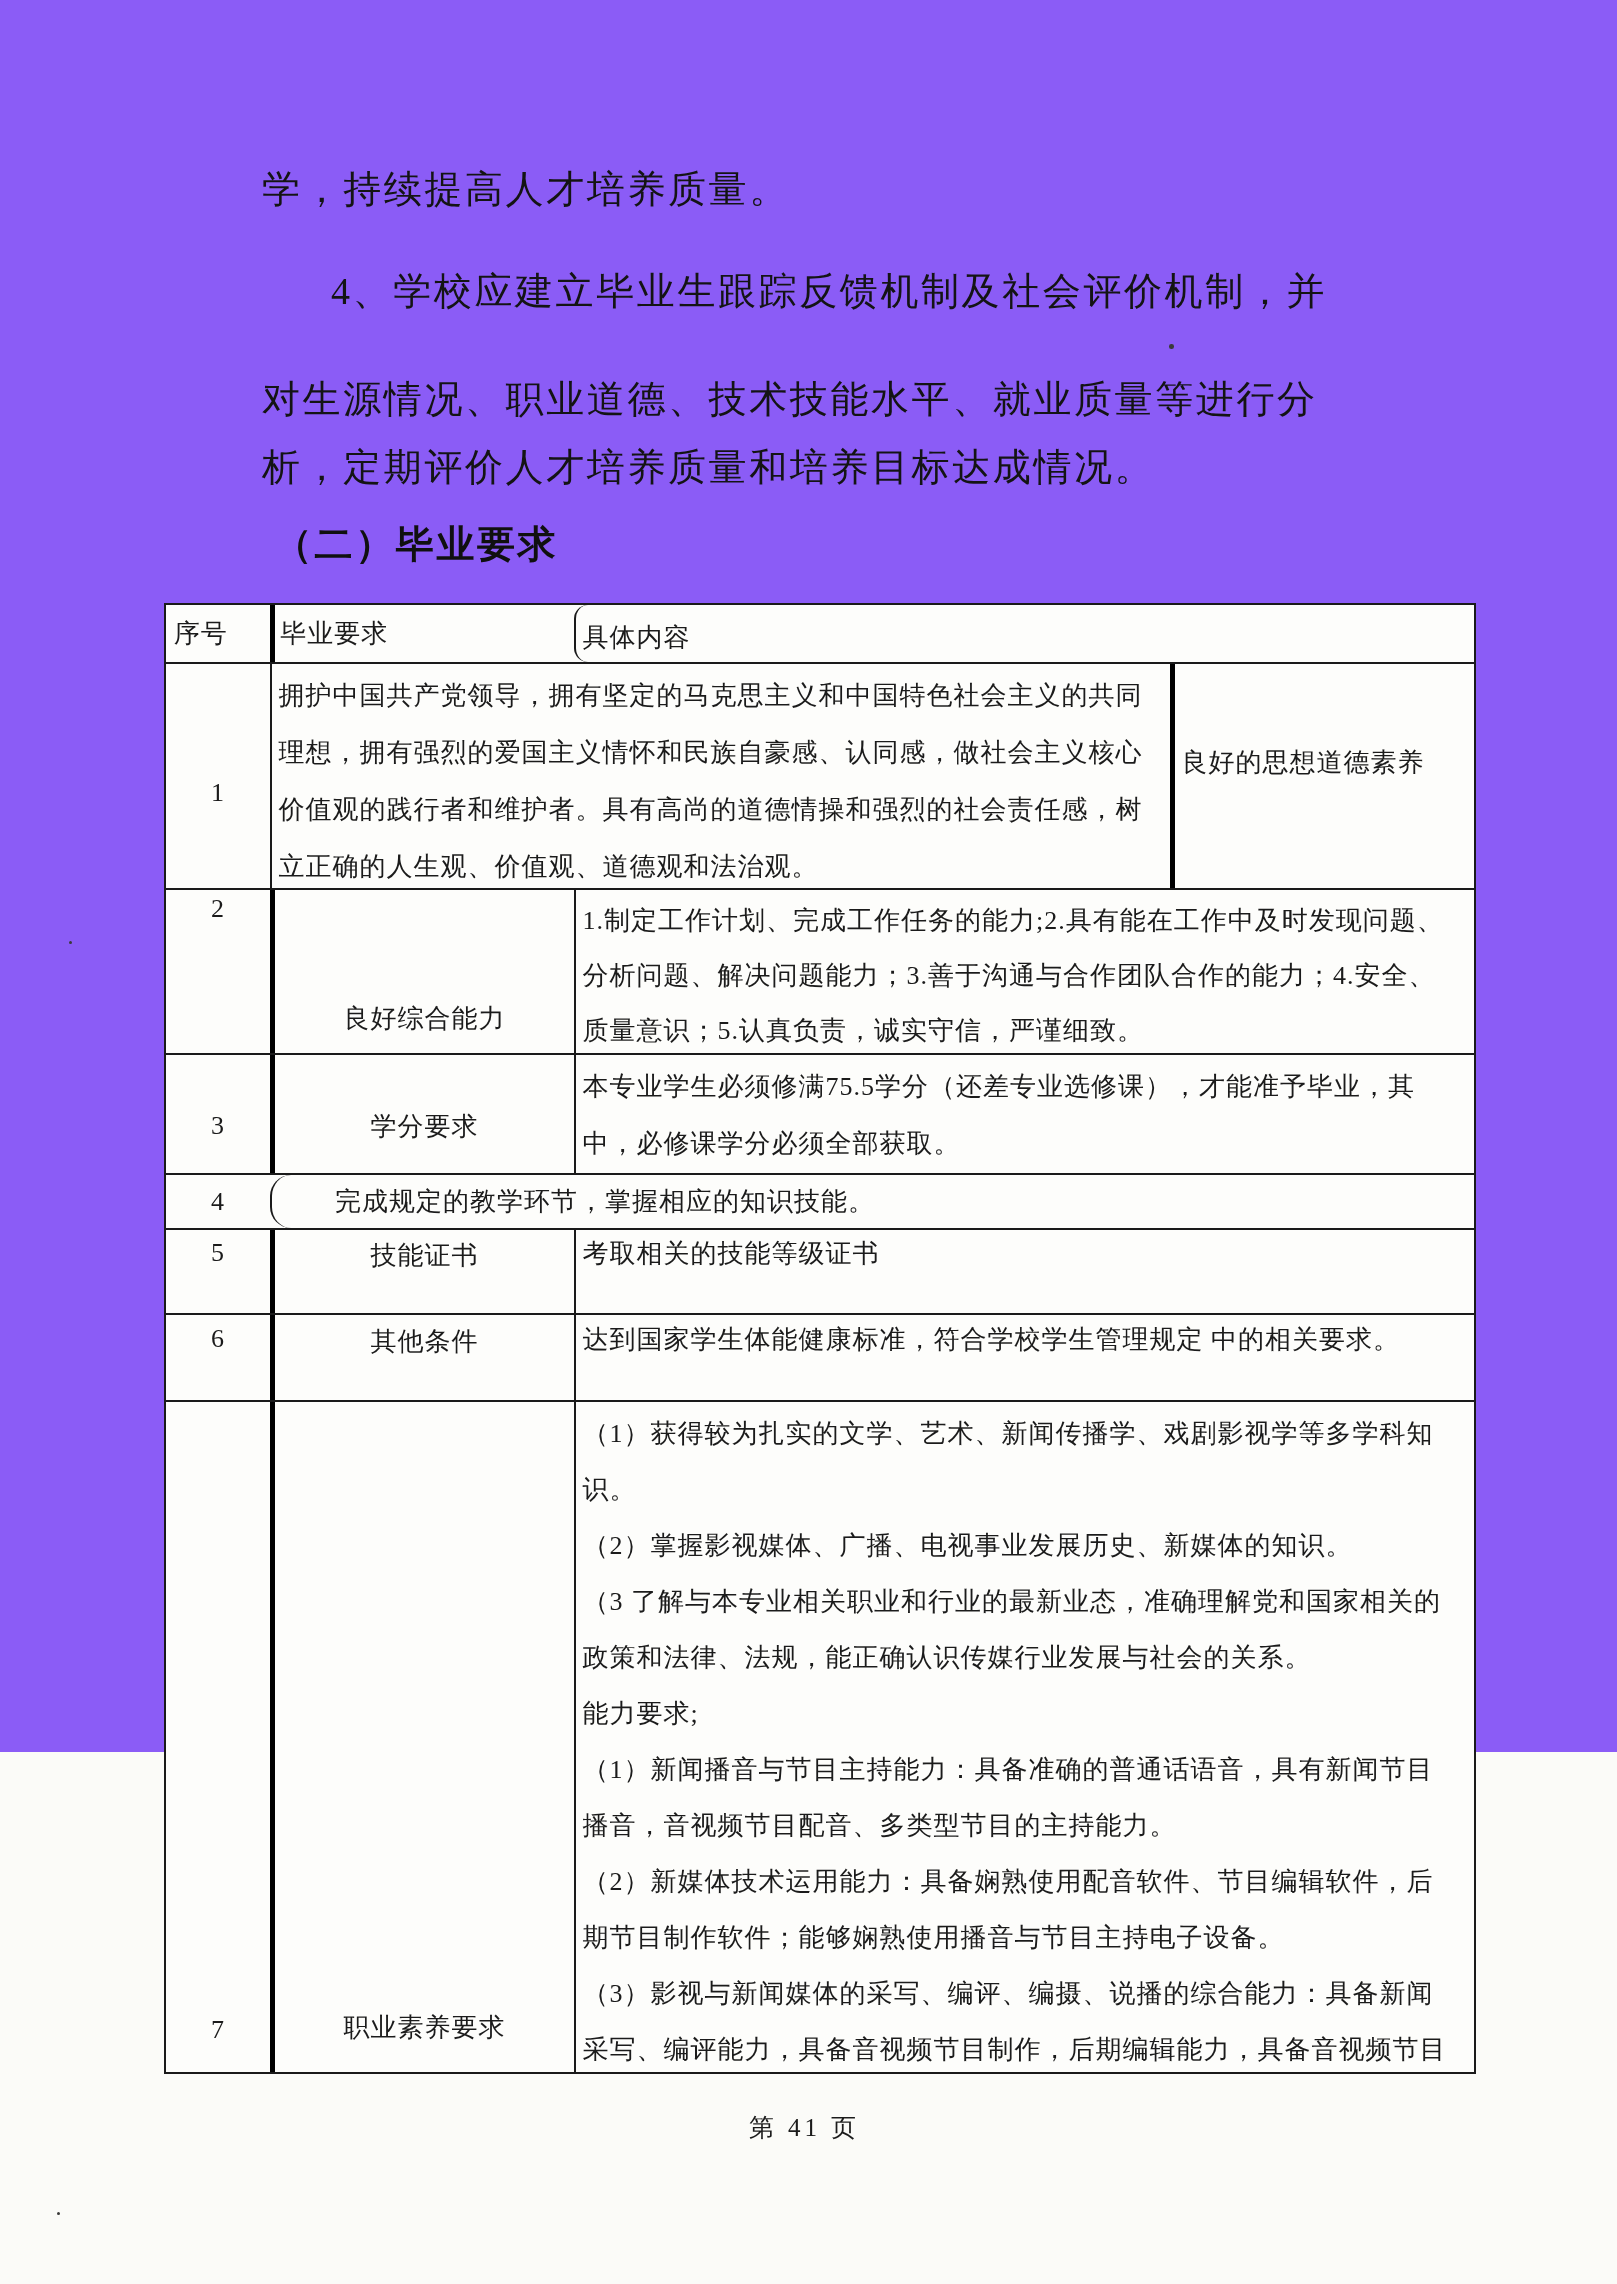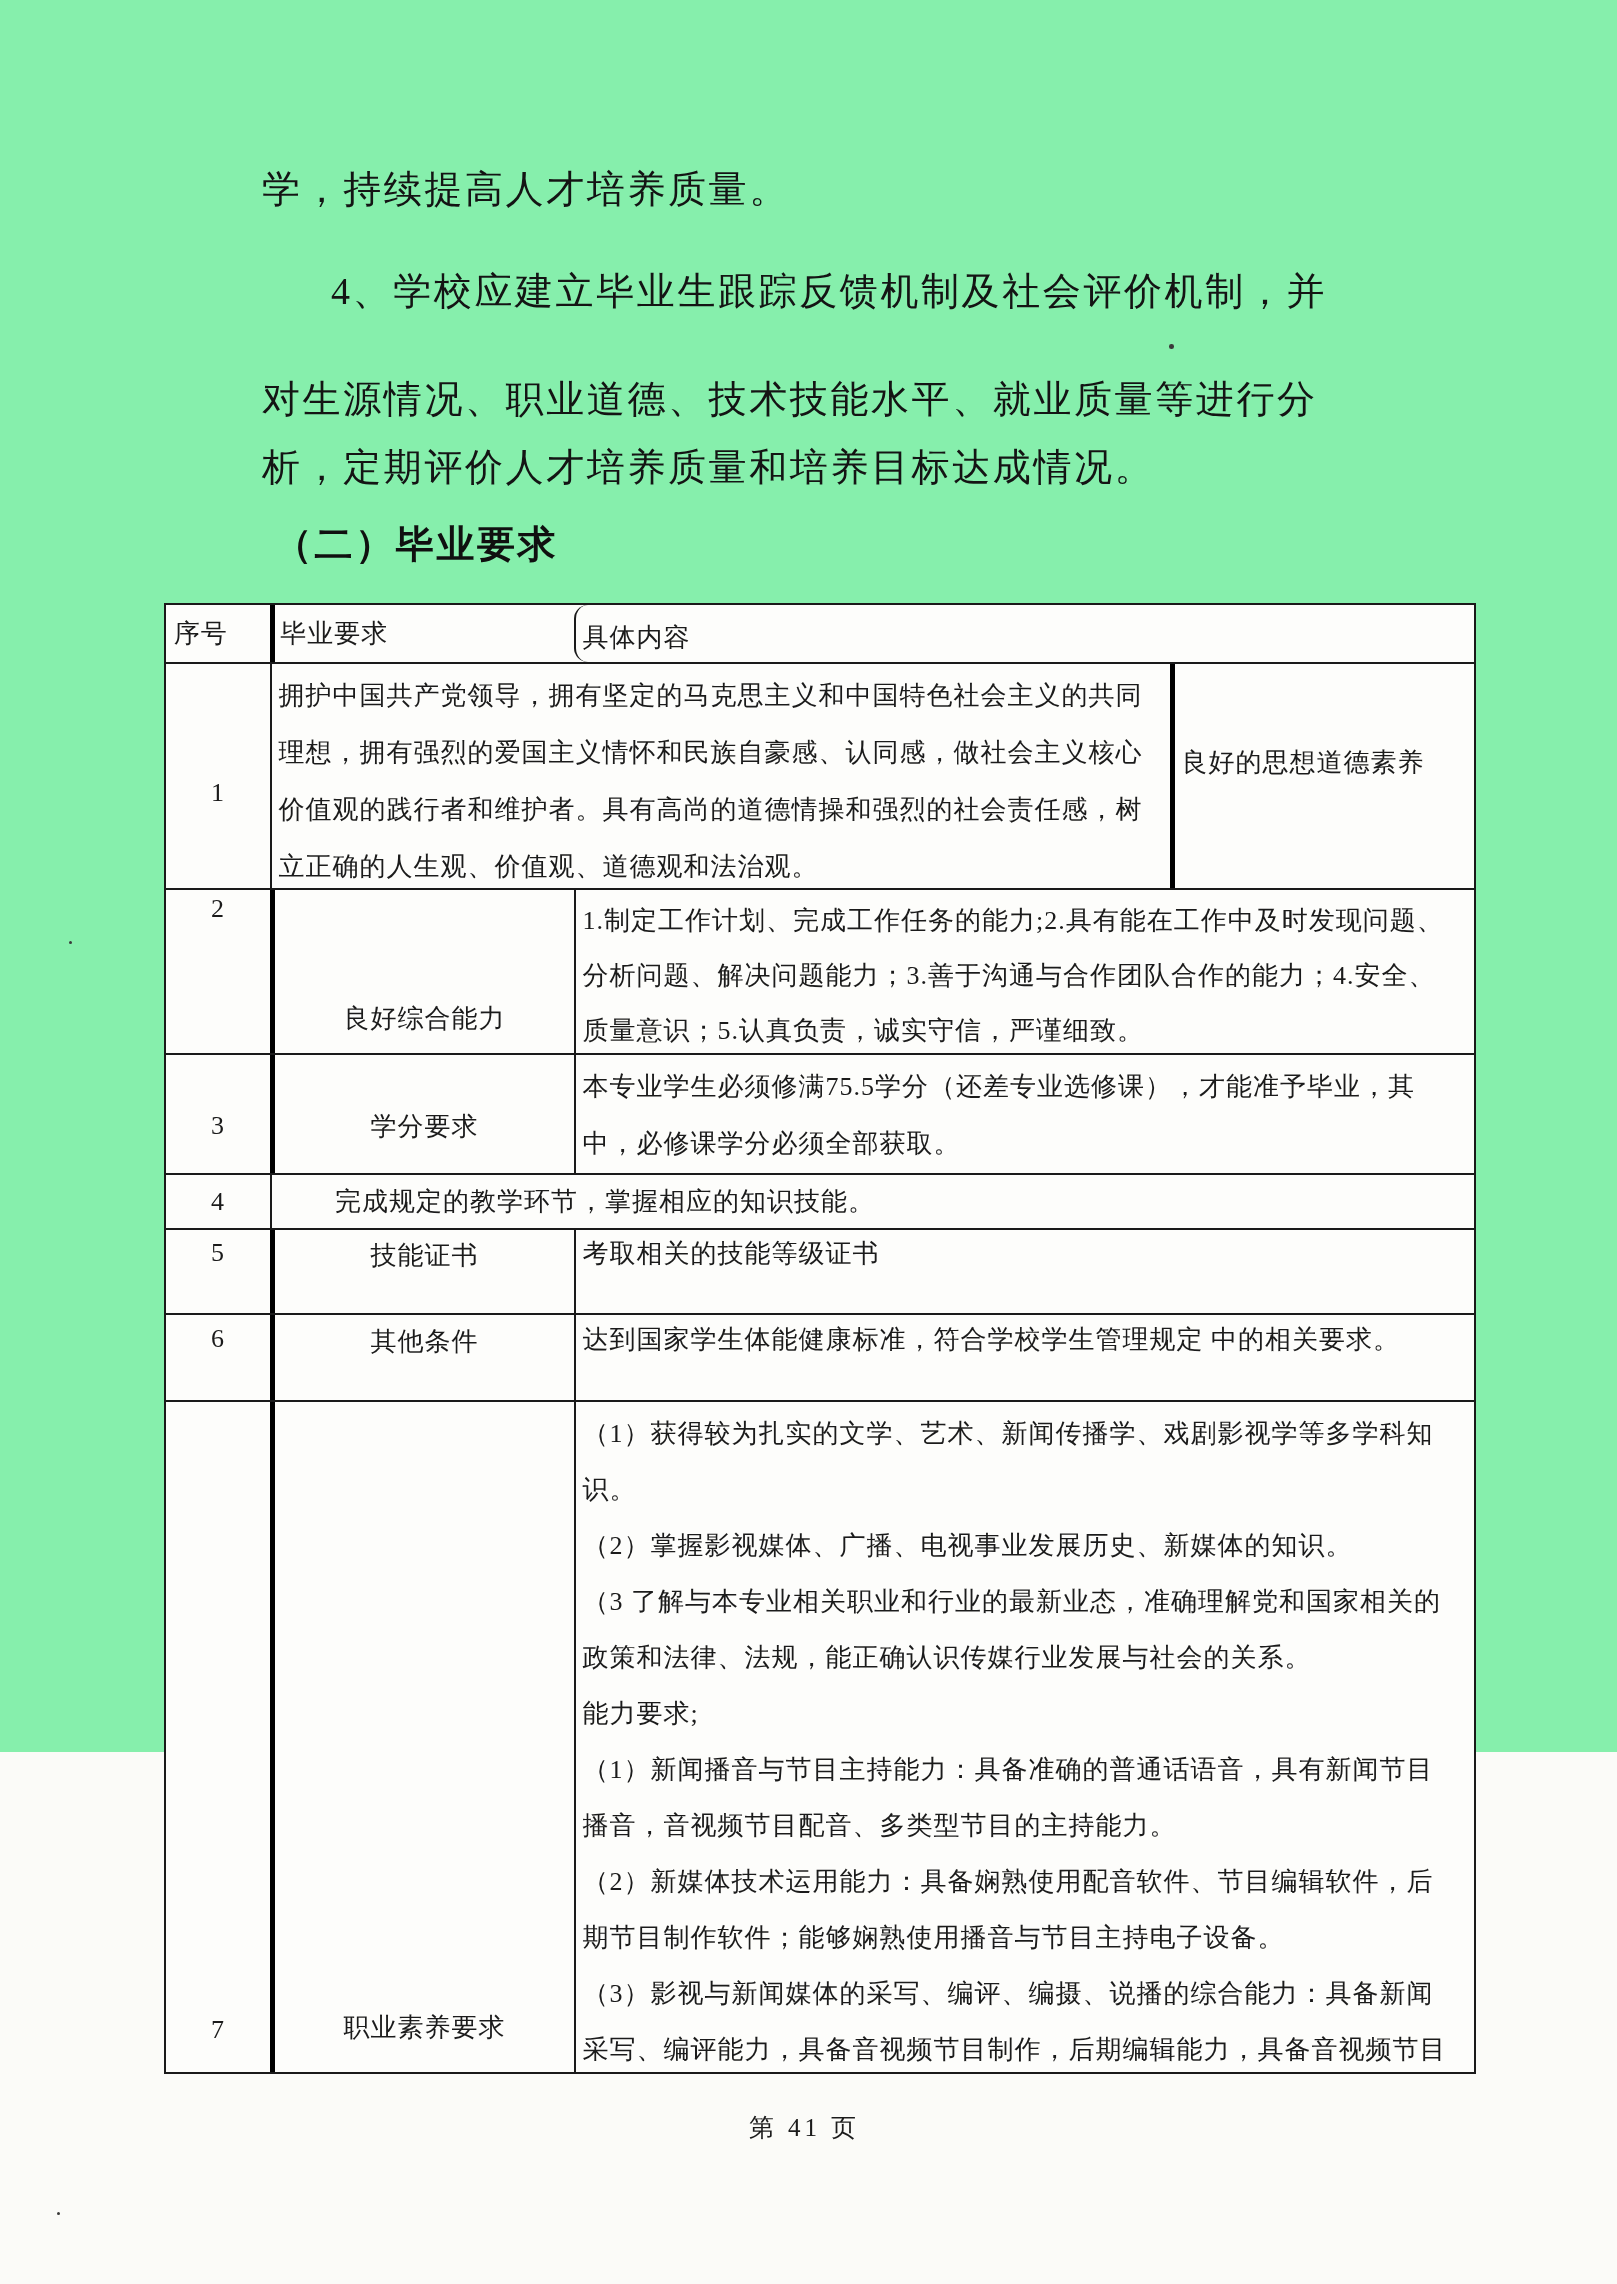--- a/index.html
+++ b/index.html
@@ -4,21 +4,21 @@
 <style>
   html,body{margin:0;padding:0;}
   body{
     width:1618px;height:2284px;
     background:#fbfbf8;
     font-family:"Liberation Serif","DejaVu Serif",serif;
     color:#161616;
     position:relative;
     overflow:hidden;
   }
-  .page{position:absolute;left:0;top:0;width:1618px;height:1752px;background:#86efac;}
+  .page{position:absolute;left:0;top:0;width:1618px;height:1752px;background:#8b5cf6;}
 
   
   .pline{
     position:absolute;
     font-size:38px;
     letter-spacing:2.6px;
     white-space:nowrap;
     color:#141414;
   }
   .p1{left:262px;top:164px;}
@@ -37,21 +37,21 @@
     border:2px solid #1a1a1a;
     box-sizing:border-box;
     background:#fdfdfb;
   }
   .tr{display:flex;box-sizing:border-box;border-top:2px solid #1a1a1a;}
   .tr:first-child{border-top:none;}
   .td{box-sizing:border-box;position:relative;font-size:26px;letter-spacing:1px;color:#1b1b1b;}
   .c-no{width:104px;display:flex;align-items:center;justify-content:center;}
   .c-req{width:304px;border-left:5px solid #000000;display:flex;align-items:center;justify-content:center;}
   .c-ct{flex:1;border-left:2px solid #1a1a1a;padding:2.6px 5.2px 0 6.5px;}
-  .c-merge{flex:1;border-left:2px solid #1a1a1a;display:flex;align-items:center;padding-left:63px;}
+  .c-merge{flex:1;border-left:2px solid #1a1a1a;display:flex;align-items:center;padding-left:63px;border-radius:21px;}
   .line{white-space:nowrap;}
 
   .h-head{height:57px;}
   .h-head .c-no{justify-content:flex-start;padding-left:7.8px;}
   .h-head .c-req{justify-content:flex-start;padding-left:5.2px;}
   .h-head .c-ct{display:flex;align-items:center;padding-top:8px;border-radius:14px;}
 
   .r1{height:226px;}
   .r1 .line{line-height:57px;}
   .r1 .c-req{justify-content:flex-start;padding-left:6.5px;}

